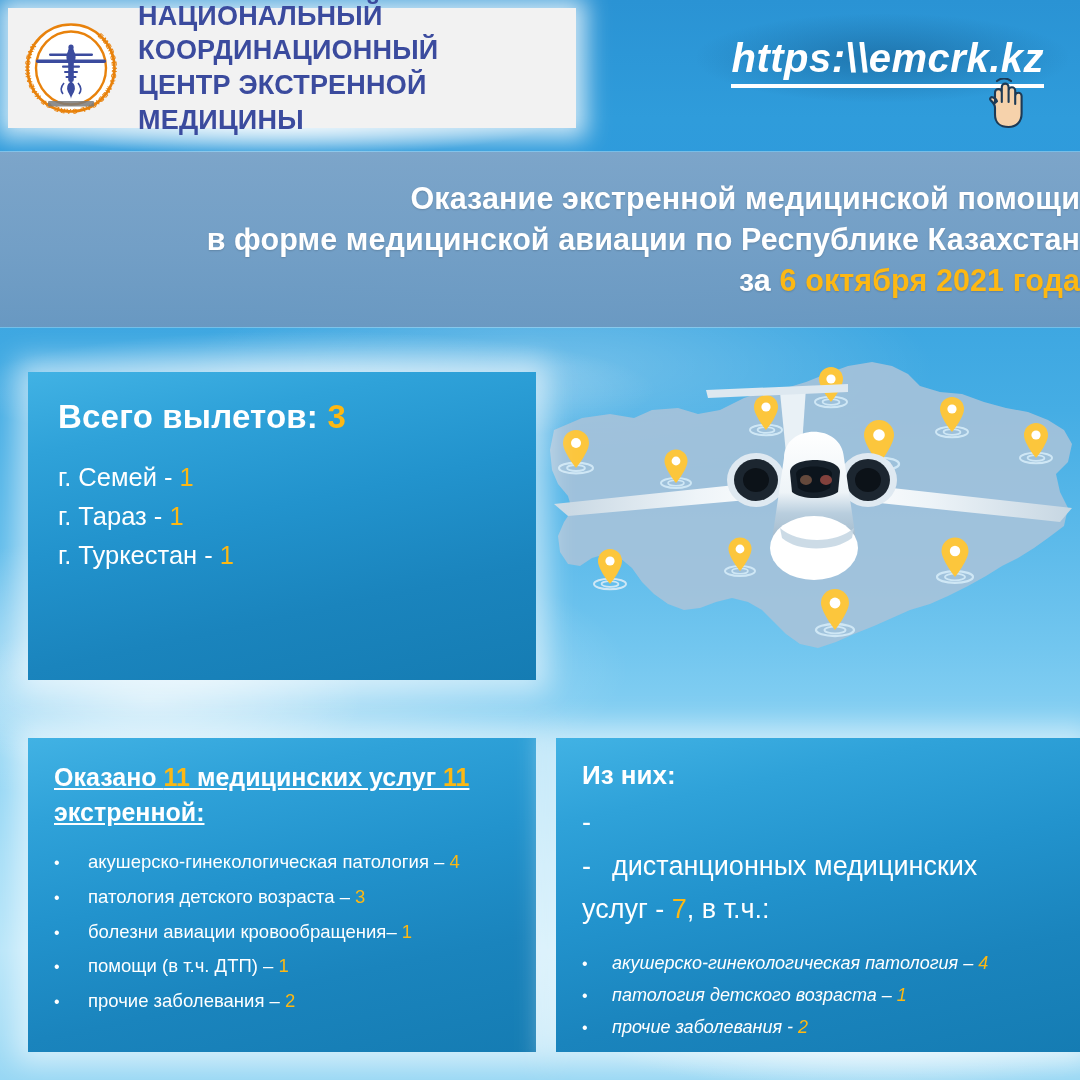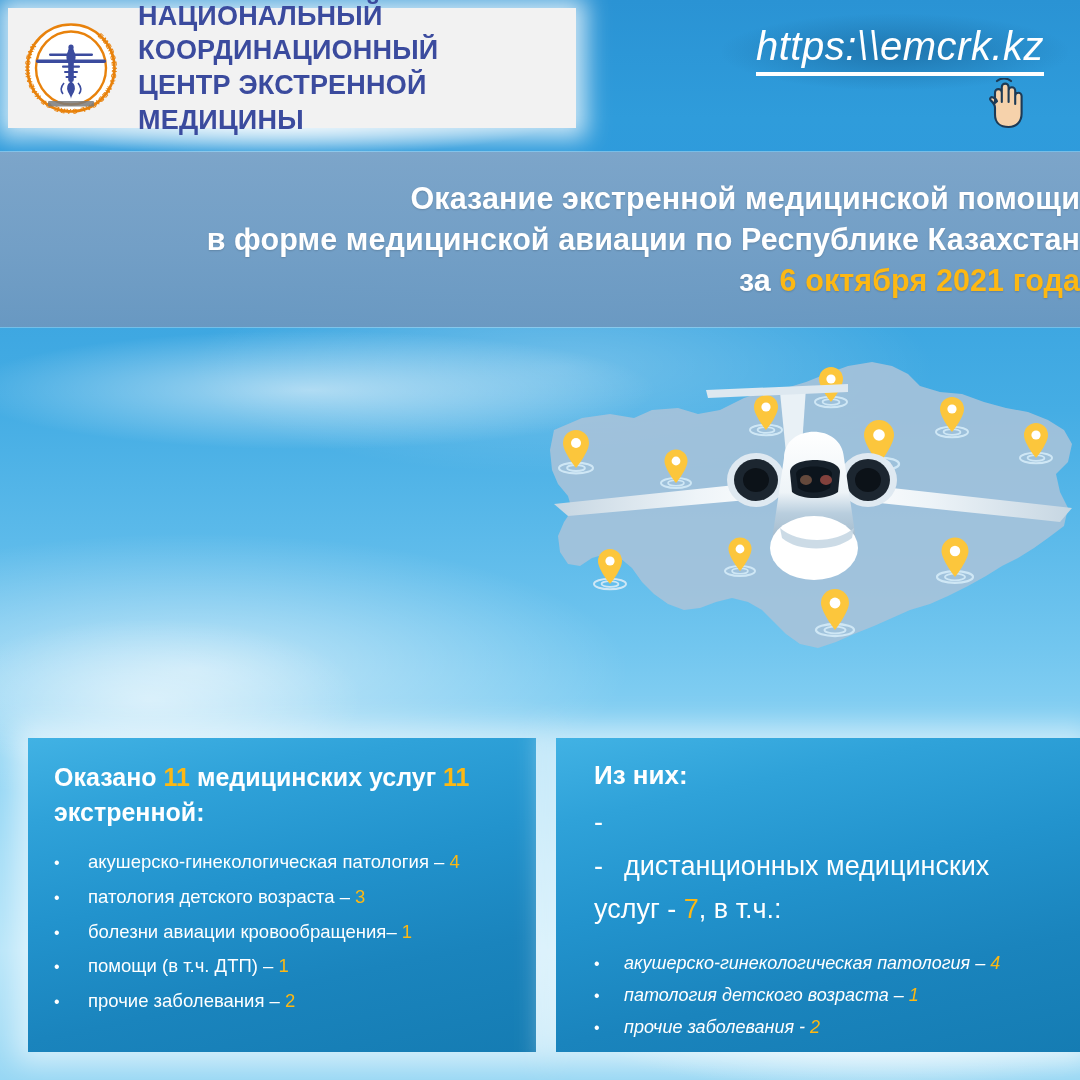--- a/index.html
+++ b/index.html
@@ -71,27 +71,28 @@
   }
   #url-glow {
     position: absolute; left: -34px; top: -10px; right: -24px; bottom: -14px;
     background: radial-gradient(ellipse at 50% 50%, rgba(20,90,140,.55) 0%, rgba(20,90,140,0) 72%);
     pointer-events: none;
   }
   #site-url {
     position: relative;
     color: #ffffff;
     font-style: italic;
-    font-weight: 400;
+    font-weight: 700;
     font-size: 40px;
     letter-spacing: .5px;
     border-bottom: 4px solid #ffffff;
     padding-bottom: 3px;
     display: inline-block;
     text-decoration: none;
+    margin-top: 12px;
   }
   #cursor-hand { position: absolute; right: 18px; top: 54px; width: 44px; height: 52px; }
 
   
   #title-band {
     position: absolute; left: 0; top: 152px; width: 1080px; height: 175px;
     background: linear-gradient(180deg, rgba(131,166,200,.92) 0%, rgba(120,159,196,.92) 55%, rgba(108,151,191,.92) 100%);
     display: flex; flex-direction: column; align-items: flex-end; justify-content: center;
     text-align: center;
     box-shadow: 0 -1px 0 rgba(255,255,255,.35), 0 1px 0 rgba(255,255,255,.28);
@@ -109,28 +110,28 @@
   
   .panel {
     position: absolute;
     background: linear-gradient(170deg, #3fb0e3 0%, #2ea0d8 22%, #1f8fc9 52%, #1880b9 78%, #157a0 100%);
     background: linear-gradient(168deg, #41b2e4 0%, #2fa2d9 20%, #2293cd 45%, #1a84bd 72%, #157cb3 100%);
     box-shadow: 0 0 26px 12px rgba(255,255,255,.55);
     color: #ffffff;
   }
   #panel-flights { left: 28px; top: 372px; width: 508px; height: 308px; padding: 26px 30px 0 30px; }
   #panel-services { left: 28px; top: 738px; width: 508px; height: 314px; padding: 22px 26px 0 26px; }
-  #panel-breakdown { left: 556px; top: 738px; width: 524px; height: 314px; padding: 22px 26px 0 38px; }
+  #panel-breakdown { left: 556px; top: 738px; width: 524px; height: 314px; padding: 22px 26px 0 26px; }
 
   .panel-heading {
     font-weight: 700;
     color: #ffffff;
   }
   #panel-flights .panel-heading { font-size: 33px; margin-bottom: 22px; letter-spacing: .2px; }
-  #panel-services .panel-heading { font-size: 25px; line-height: 1.38; margin-bottom: 16px; }
+  #panel-services .panel-heading { font-size: 25px; line-height: 1.38; margin-bottom: 16px; text-decoration: underline; }
   #panel-breakdown .panel-heading { font-size: 26px; margin-bottom: 10px; }
 
   .flight-line {
     font-size: 25.5px;
     line-height: 1.52;
     color: #ffffff;
     font-weight: 400;
   }
 
   .bullet-list { list-style: none; }
@@ -352,20 +353,40 @@
         <path d="M242,120 C242,104 292,104 292,120 L290,140 C278,148 254,148 244,140 Z" fill="#17212b"></path>
         <path d="M248,122 C248,112 284,112 284,122 L282,136 C272,142 258,142 250,136 Z" fill="#0c141c"></path>
         <ellipse cx="258" cy="128" rx="6" ry="5" fill="#8a5f4a" opacity=".7"></ellipse>
         <ellipse cx="278" cy="128" rx="6" ry="5" fill="#b5544a" opacity=".7"></ellipse>
 
         <path d="M232,176 C250,192 288,192 306,176 L304,186 C286,200 250,200 234,186 Z" fill="#c3d5e2" opacity=".85"></path>
       </g>
     </svg>
   </div>
 
+  <div class="panel" id="panel-flights">
+    <div class="panel-heading">
+      <span>Всего вылетов:</span>
+      <span class="gold">3</span>
+    </div>
+    <div>
+      <div class="flight-line">
+        <span>г. Семей -</span>
+        <span class="gold">1</span>
+      </div>
+      <div class="flight-line">
+        <span>г. Тараз -</span>
+        <span class="gold">1</span>
+      </div>
+      <div class="flight-line">
+        <span>г. Туркестан -</span>
+        <span class="gold">1</span>
+      </div>
+    </div>
+  </div>
 
   <div class="panel" id="panel-services">
     <div class="panel-heading">
       <span>Оказано </span><span class="gold">11</span><span>  медицинских услуг </span><span class="gold">11</span><br>
       <span>экстренной:</span>
     </div>
     <ul class="bullet-list">
       <li class="bullet-item">
         <span class="dot">•</span>
         <span><span>акушерско-гинекологическая патология – </span><span class="gold">4</span></span>

